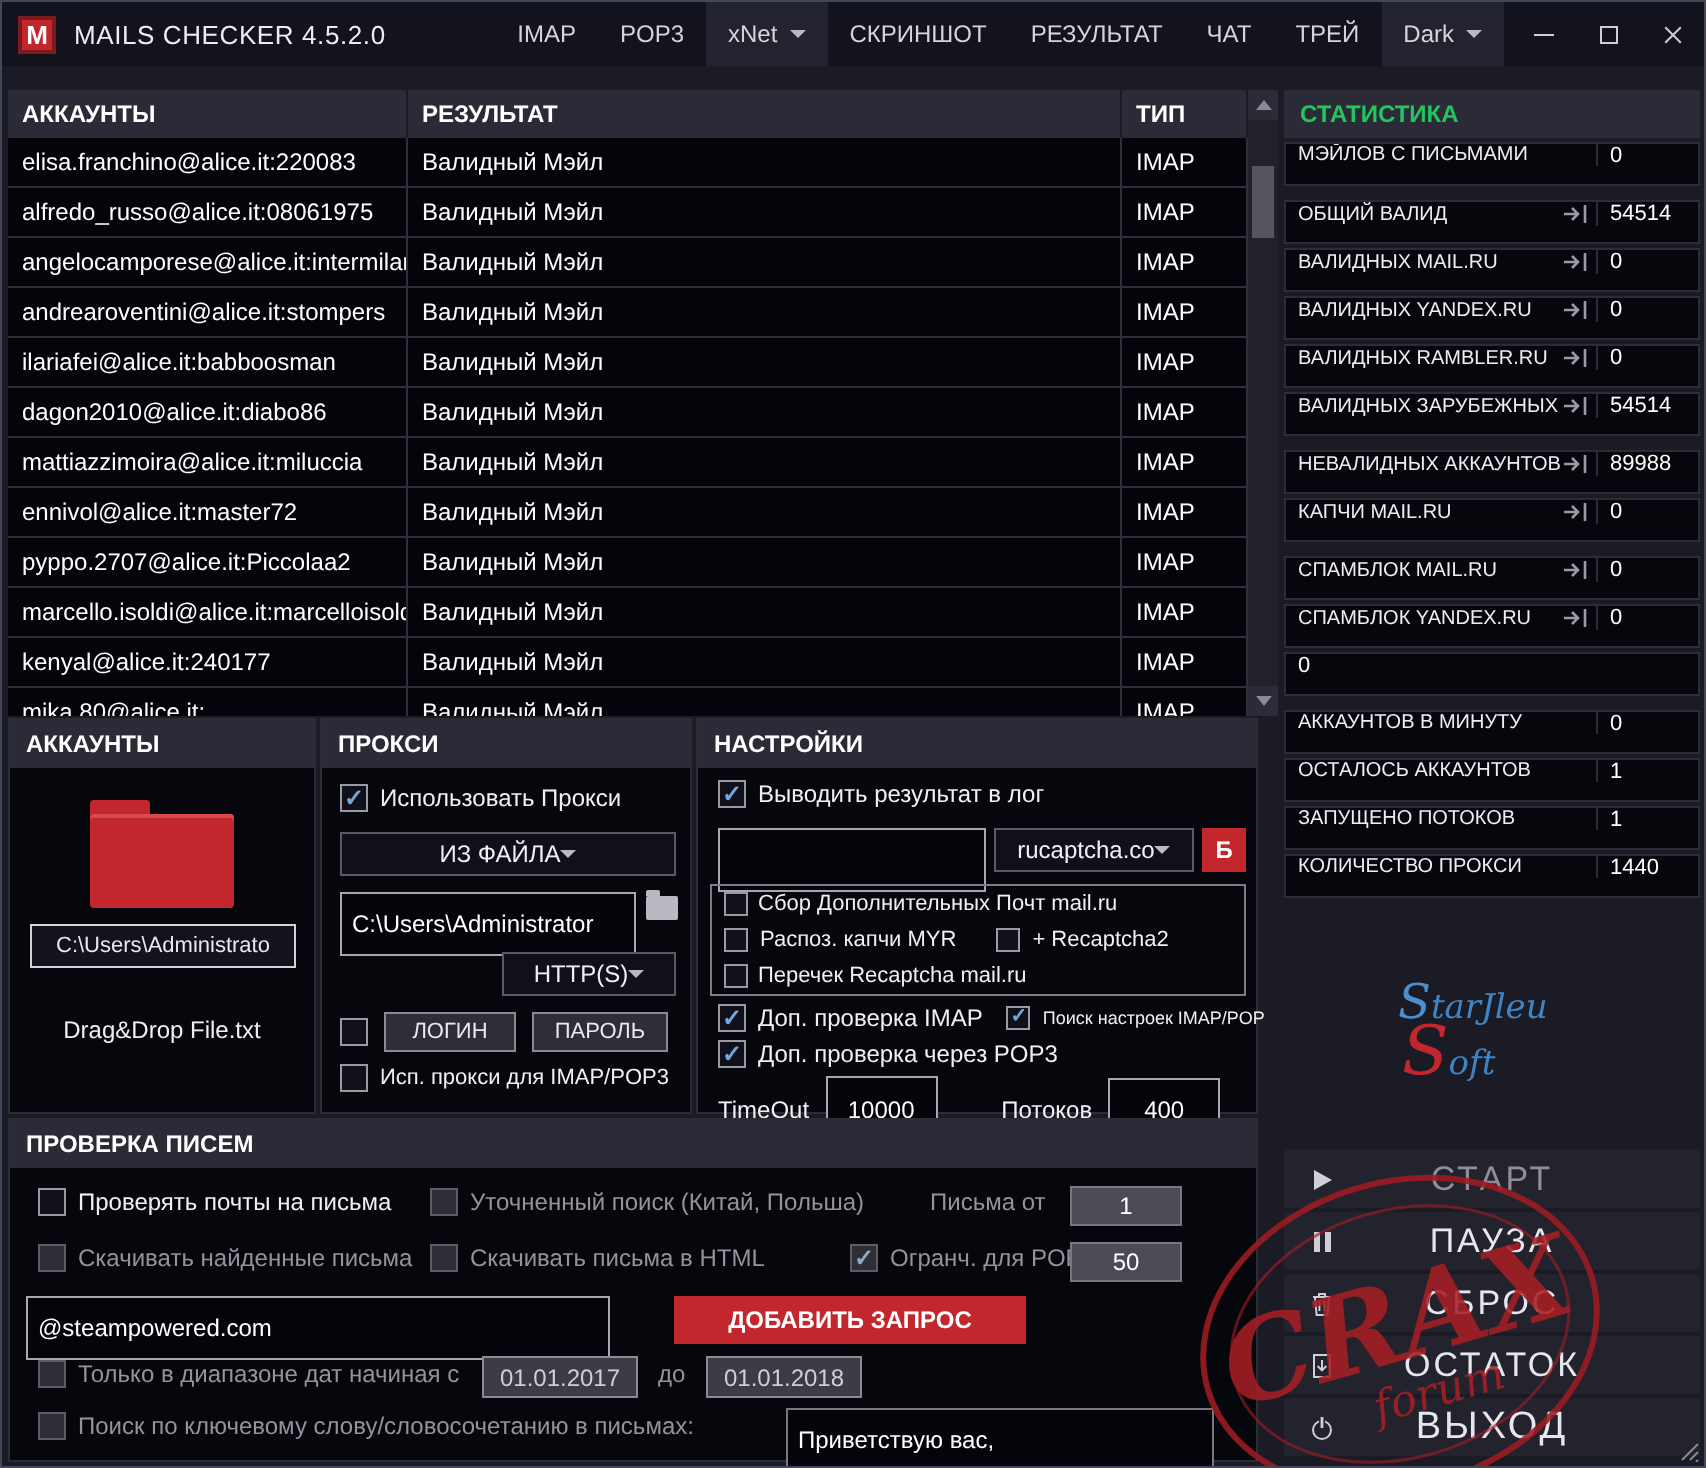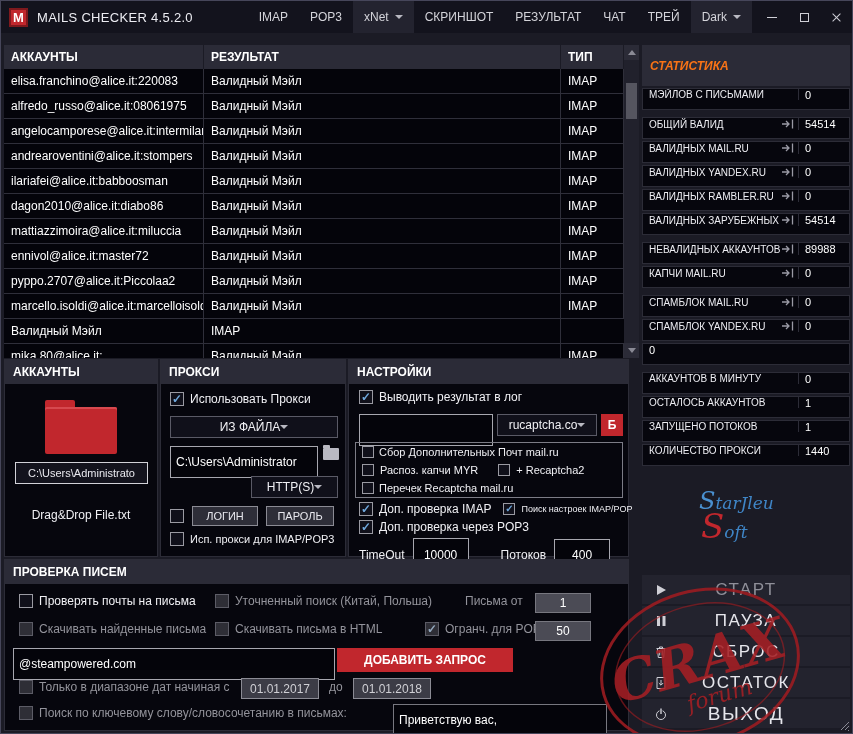--- a/index.html
+++ b/index.html
@@ -31,21 +31,21 @@
 .trow{height:25px;border-bottom:1px solid #2f2f3a;background:#04040a;}
 .td{color:#fff;font-size:12px;display:flex;align-items:center;padding-left:7px;border-right:1px solid #2f2f3a;white-space:nowrap;overflow:hidden;}
 .vscroll{position:absolute;left:623px;top:44px;width:15px;height:313px;background:#21212c;}
 .vs-btn{position:absolute;left:0;width:15px;height:15px;display:flex;align-items:center;justify-content:center;background:#2b2b37;}
 .tri-up{width:0;height:0;border-left:4px solid transparent;border-right:4px solid transparent;border-bottom:5px solid #8a8a95;}
 .tri-down{width:0;height:0;border-left:4px solid transparent;border-right:4px solid transparent;border-top:5px solid #8a8a95;}
 .vs-thumb{position:absolute;left:2px;top:38px;width:11px;height:36px;background:#55555f;}
 
 
 .stats{position:absolute;left:641px;top:44px;width:208px;}
-.stats-head{height:41px;background:#2b2b37;color:#f97316;font-size:12px;font-weight:bold;display:flex;align-items:center;padding-left:8px;font-style:italic;}
+.stats-head{height:24px;background:#2b2b37;color:#22c55e;font-size:12px;font-weight:bold;display:flex;align-items:center;padding-left:8px;}
 .stat-row{height:22px;margin-top:2px;background:#06060d;border:1px solid #2c2c37;display:flex;align-items:flex-start;}
 .stat-row.gap{margin-top:7px;}
 .stat-label{flex:1;display:flex;align-items:center;justify-content:space-between;color:#ededf2;font-size:10px;padding:0 4px 0 6px;border-right:1px solid #2c2c37;white-space:nowrap;overflow:hidden;}
 .stat-value{width:50px;display:flex;align-items:center;padding-left:6px;color:#fff;font-size:11px;}
 
 
 .panel{position:absolute;background:#06060d;border:1px solid #2c2c37;}
 .panel-head{height:24px;background:#2b2b37;display:flex;align-items:center;padding-left:8px;color:#fff;font-size:12px;font-weight:bold;}
 .p-accounts{left:3px;top:358px;width:154px;height:198px;}
 .p-proxy{left:159px;top:358px;width:186px;height:198px;}
@@ -192,20 +192,21 @@
         <div class="td">pyppo.2707@alice.it:Piccolaa2</div>
         <div class="td">Валидный Мэйл</div>
         <div class="td">IMAP</div>
       </div>
       <div class="trow">
         <div class="td">marcello.isoldi@alice.it:marcelloisoldi</div>
         <div class="td">Валидный Мэйл</div>
         <div class="td">IMAP</div>
       </div>
       <div class="trow">
+        <div class="td">kenyal@alice.it:240177</div>
         <div class="td">Валидный Мэйл</div>
         <div class="td">IMAP</div>
       </div>
       <div class="trow">
         <div class="td">mika.80@alice.it:......</div>
         <div class="td">Валидный Мэйл</div>
         <div class="td">IMAP</div>
       </div>
   </div>
   <div class="vscroll">
@@ -443,21 +444,21 @@
     </div>
     <div class="row" style="left:210px;top:62px;">
       <span class="cb dis"></span>
       <span class="lbl dis">Скачивать письма в HTML</span>
     </div>
     <div class="row" style="left:420px;top:62px;">
       <span class="cb dis checked"></span>
       <span class="lbl dis">Огранч. для POP3</span>
     </div>
     <input class="ginput" style="position: absolute; left: 530px; top: 61px; width: 56px;" value="50">
-    <input class="tinput" style="position: absolute; left: 8px; top: 88px; width: 322px; height: 24px;" value="@steampowered.com">
+    <input class="tinput" style="position: absolute; left: 8px; top: 88px; width: 292px; height: 24px;" value="@steampowered.com">
     <button class="rbtn" style="position:absolute;left:332px;top:88px;width:176px;height:24px;font-size:12px;">ДОБАВИТЬ ЗАПРОС</button>
     <div class="row" style="left:14px;top:120px;">
       <span class="cb dis"></span>
       <span class="lbl dis">Только в диапазоне дат начиная с</span>
     </div>
     <button class="gbtn" style="position:absolute;left:236px;top:118px;width:78px;height:21px;background:#3c3c46;font-size:12px;color:#cfcfd4;">01.01.2017</button>
     <div class="row" style="left:324px;top:120px;">
       <span class="lbl dis">до</span>
     </div>
     <button class="gbtn" style="position:absolute;left:348px;top:118px;width:78px;height:21px;background:#3c3c46;font-size:12px;color:#cfcfd4;">01.01.2018</button>

